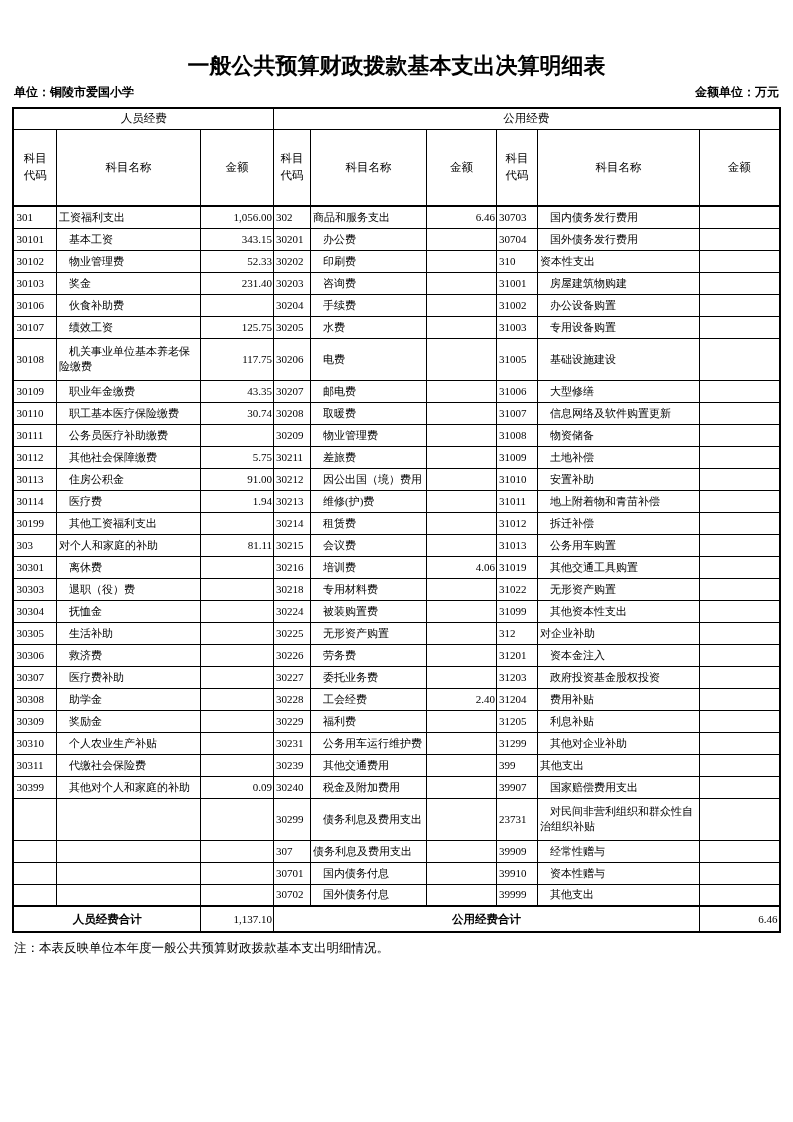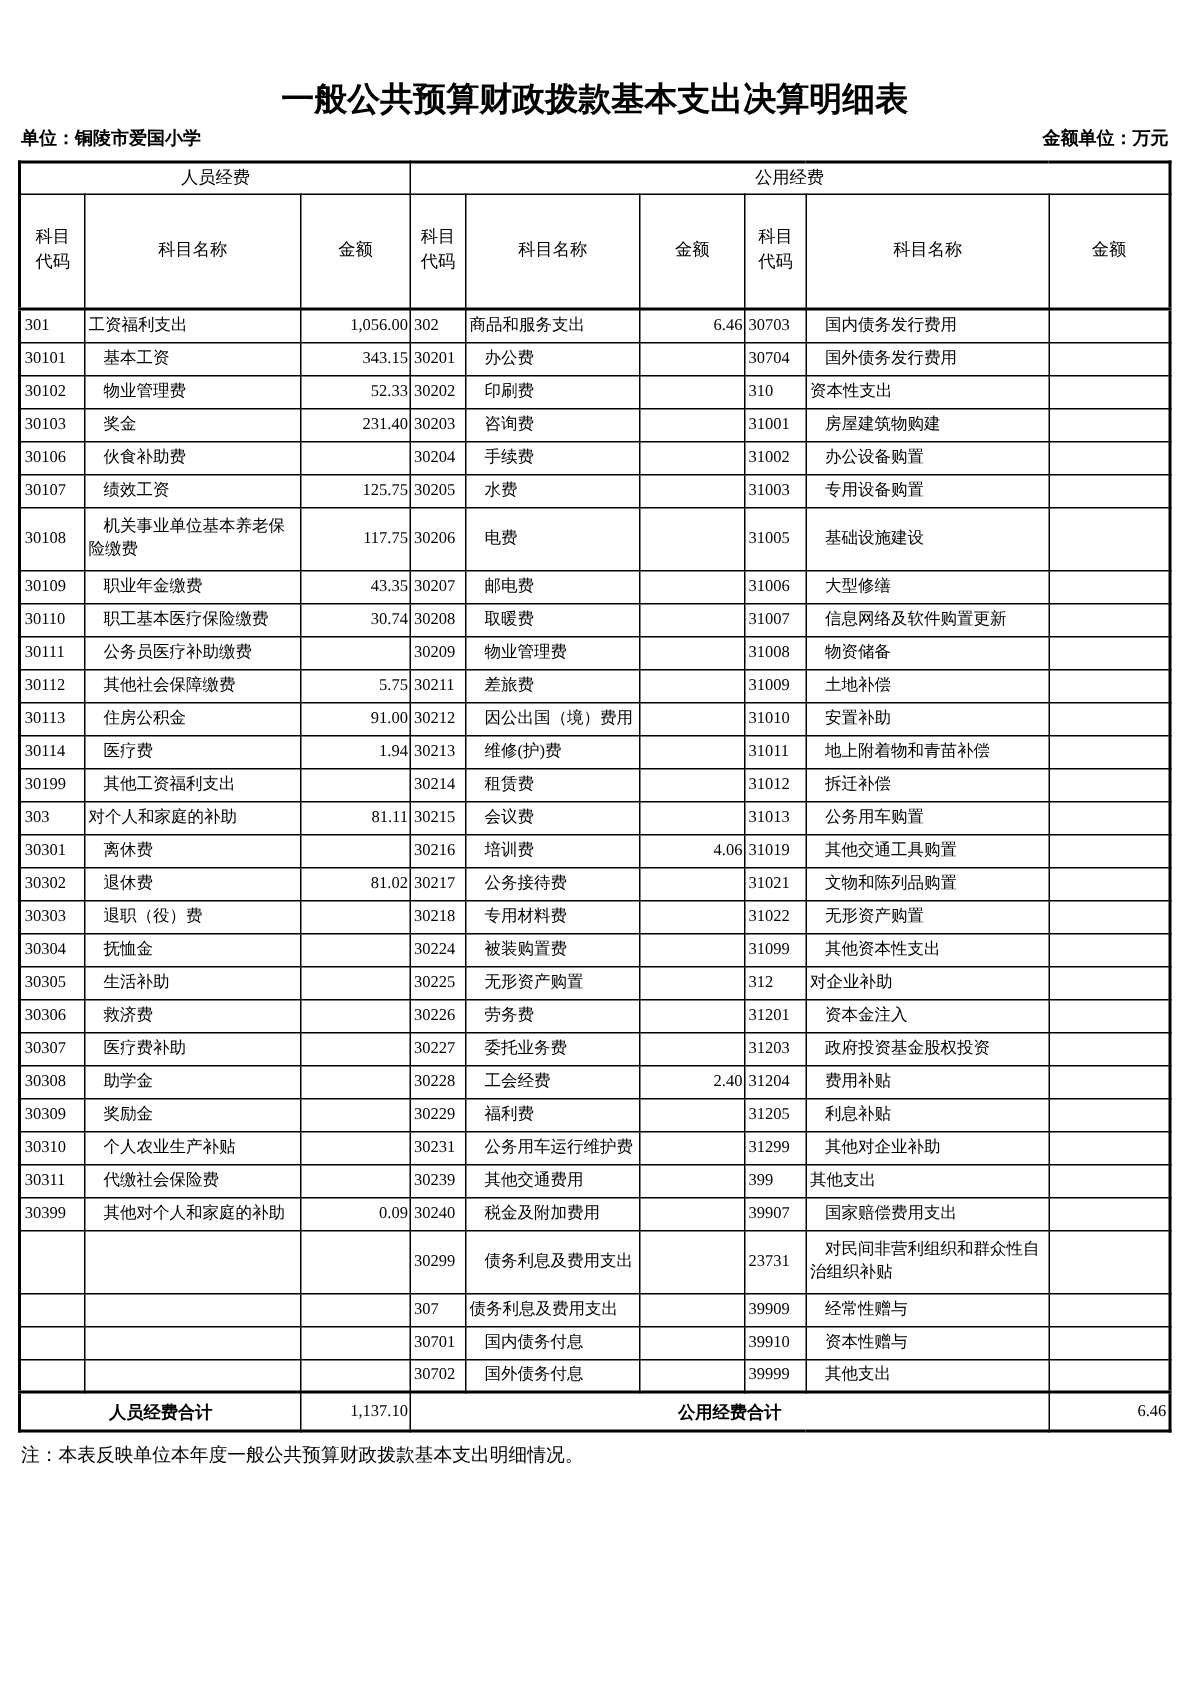--- a/index.html
+++ b/index.html
@@ -278,31 +278,20 @@
           <td class="name child">离休费</td>
           <td class="amt"></td>
           <td class="code">30216</td>
           <td class="name child">培训费</td>
           <td class="amt">4.06</td>
           <td class="code">31019</td>
           <td class="name child">其他交通工具购置</td>
           <td class="amt"></td>
         </tr>
         <tr>
-          <td class="code">30302</td>
-          <td class="name child">退休费</td>
-          <td class="amt">81.02</td>
-          <td class="code">30217</td>
-          <td class="name child">公务接待费</td>
-          <td class="amt"></td>
-          <td class="code">31021</td>
-          <td class="name child">文物和陈列品购置</td>
-          <td class="amt"></td>
-        </tr>
-        <tr>
           <td class="code">30303</td>
           <td class="name child">退职（役）费</td>
           <td class="amt"></td>
           <td class="code">30218</td>
           <td class="name child">专用材料费</td>
           <td class="amt"></td>
           <td class="code">31022</td>
           <td class="name child">无形资产购置</td>
           <td class="amt"></td>
         </tr>

